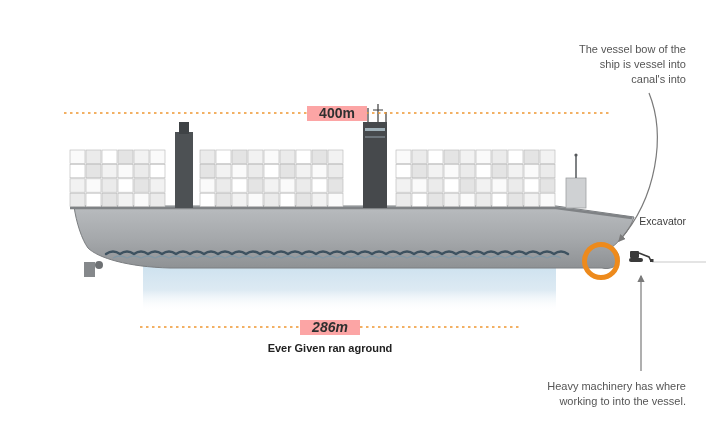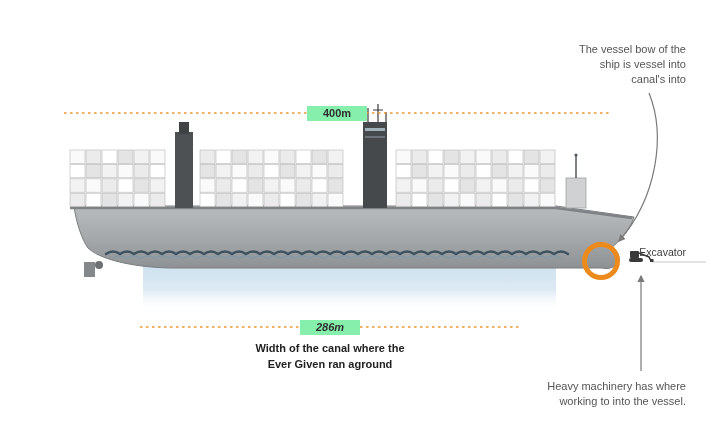--- a/index.html
+++ b/index.html
@@ -1,20 +1,20 @@
 <!DOCTYPE html>
 <html><head>
 <meta charset="utf-8">
 <style>
   html,body{margin:0;padding:0;background:#fff;}
   .stage{position:relative;width:719px;height:445px;background:#ffffff;overflow:hidden;
          font-family:"Liberation Sans",sans-serif;}
   .stage svg{position:absolute;left:0;top:0;}
   .lbl{position:absolute;font-size:11px;color:#4d4d4d;line-height:15px;}
-  .measure{font-weight:bold;font-size:11px;color:#2f2f2f;text-align:center;background:#86efac;}
+  .measure{font-weight:bold;font-size:14px;color:#2f2f2f;text-align:center;background:#fca5a5;}
   .caption{font-weight:bold;color:#222;text-align:center;line-height:15.5px;font-size:11px;}
   .note{text-align:right;color:#555;}
   .exc-lbl{color:#3c3c3c;text-align:right;font-size:10.5px;}
 </style>
 </head>
 <body>
 
 <div class="stage">
 
 <svg width="719" height="445" viewBox="0 0 719 445">
@@ -206,30 +206,29 @@
   <path d="M649,93 C666,135 657,198 619,241" fill="none" stroke="#7a7a7a" stroke-width="1.2" marker-end="url(#arrowHead)"></path>
 
   <line x1="641" y1="371" x2="641" y2="276" stroke="#7a7a7a" stroke-width="1.2" marker-end="url(#arrowHead)"></line>
 </svg>
 
 <div class="lbl measure" style="left:307px;top:106px;width:60px;">400m</div>
 
 <div class="lbl measure" style="left:300px;top:320px;width:60px;font-style:italic;">286m</div>
 
 <div class="lbl caption" style="left:200px;top:341px;width:260px;">
-  <div>Width of the canal where the</div>
   <div>Ever Given ran aground</div>
 </div>
 
 <div class="lbl note" style="right:33px;top:42px;width:160px;">
   <div>The vessel bow of the</div>
   <div>ship is vessel into</div>
   <div>canal's into</div>
 </div>
 
-<div class="lbl exc-lbl" style="right:33px;top:245px;width:90px;text-align:right;">Excavator</div>
+<div class="lbl exc-lbl" style="right:33px;top:214px;width:90px;text-align:right;">Excavator</div>
 
 <div class="lbl note" style="right:33px;top:379px;width:180px;">
   <div>Heavy machinery has where</div>
   <div>working to into the vessel.</div>
 </div>
 
 </div>
 
 </body></html>

